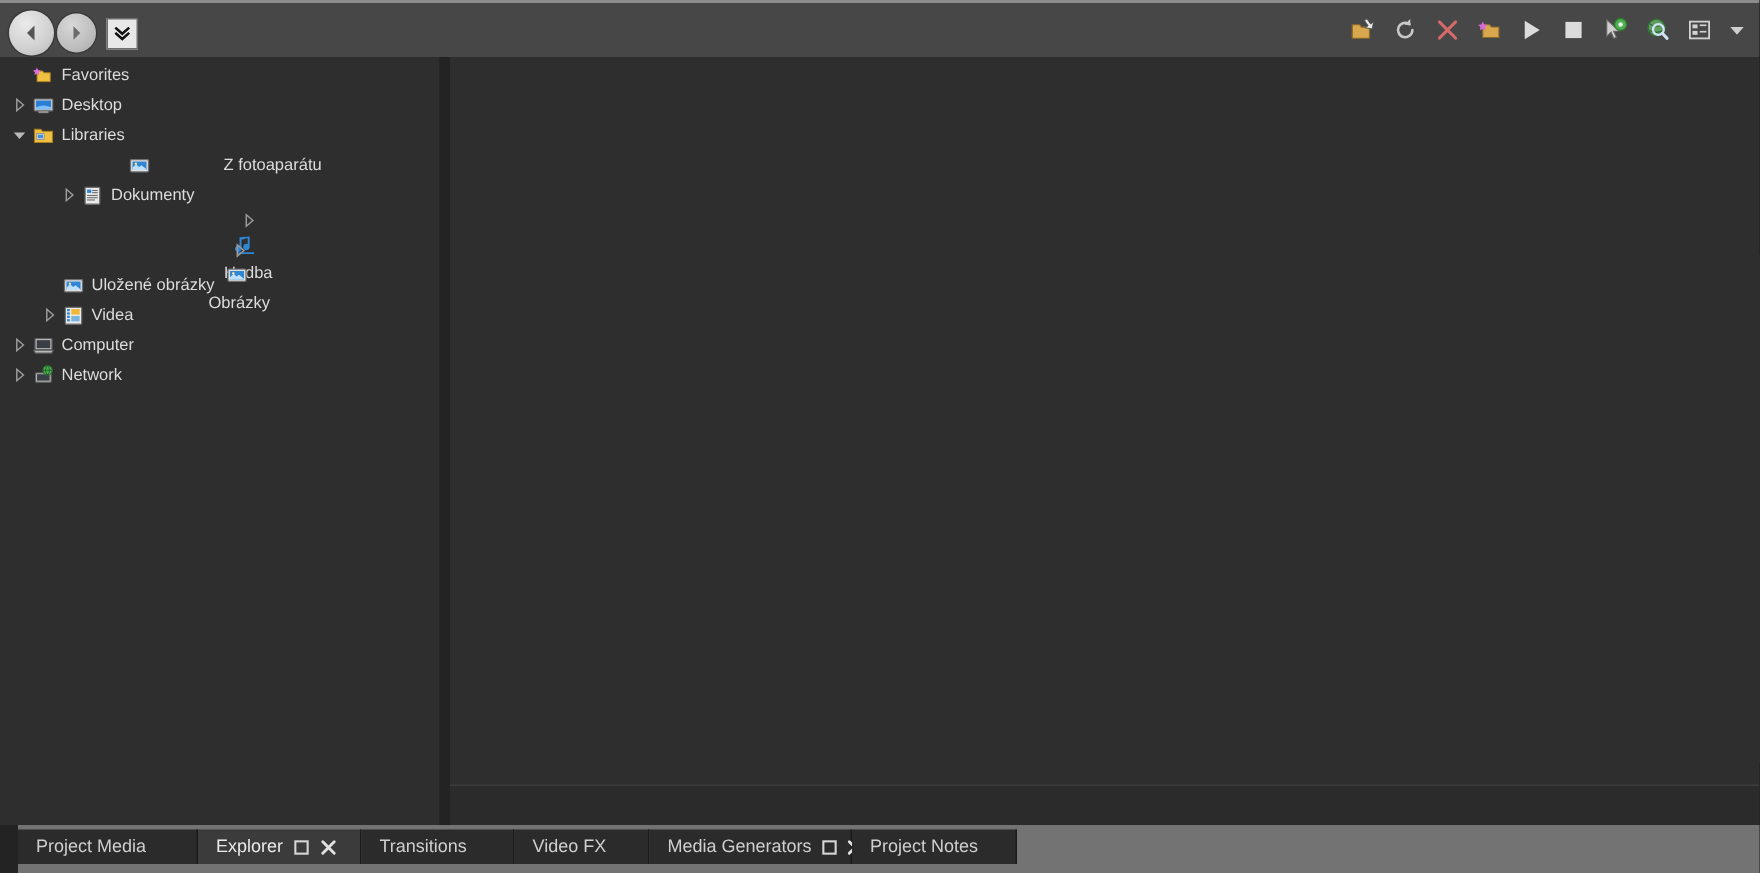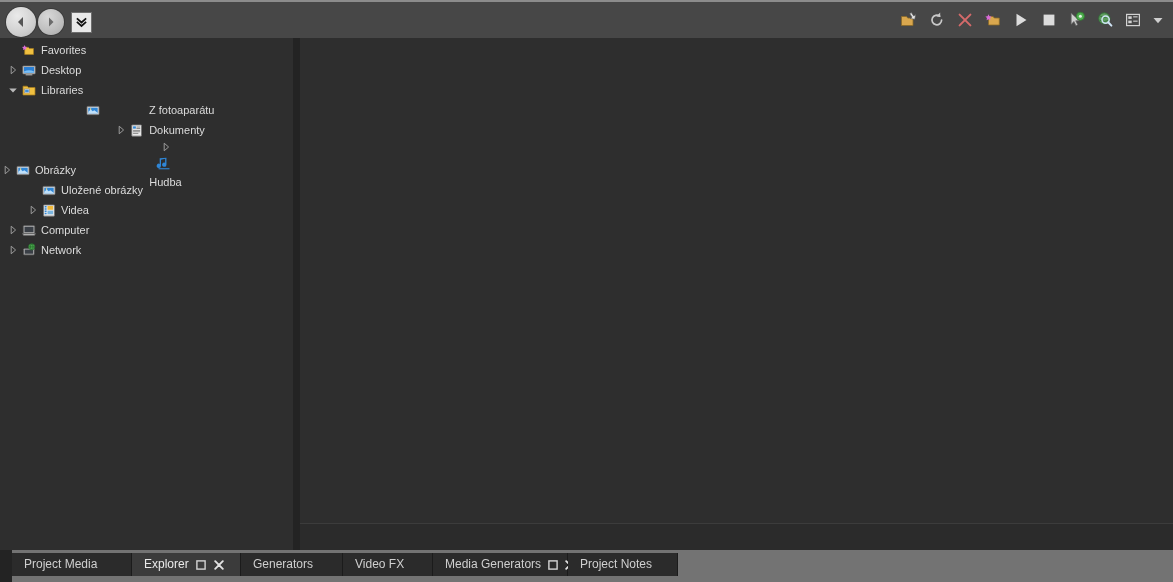--- a/index.html
+++ b/index.html
@@ -369,21 +369,21 @@
             <span class="ico">
               <svg width="16" height="15" viewBox="0 0 16 16" aria-hidden="true">
                 <rect x="1.6" y="3.6" width="12.8" height="8.8" rx="0.8" fill="#e0e0e0" stroke="#6f6f6f" stroke-width="0.9"></rect>
                 <rect x="3.0" y="5.0" width="10.0" height="6.0" fill="#2f86d6"></rect>
                 <path d="M3.0 9.4 l2.6 -2.4 l2.1 1.9 l1.7 -1.3 l3.6 2.8 v0.6 h-10 z" fill="#bfe0fa"></path>
                 <circle cx="5.4" cy="6.5" r="0.85" fill="#ffe08a"></circle>
               </svg>
             </span>
             <span class="tree-label">Z fotoaparátu</span>
           </div>
-          <div class="tree-row" style="padding-left: 26px; justify-content: center;">
+          <div class="tree-row" style="padding-left: 39px;">
             <span class="expander">
               <svg width="10" height="10" viewBox="0 0 10 10">
                 <path d="M3.2 1.2 L7.6 5 L3.2 8.8 Z" fill="none" stroke="#9a9a9a" stroke-width="1"></path>
               </svg>
             </span>
             <span class="ico">
               <svg width="16" height="15" viewBox="0 0 16 16" aria-hidden="true">
                 <rect x="2.4" y="2.0" width="10.4" height="12.0" rx="0.6" fill="#eaeaea" stroke="#6f6f6f" stroke-width="0.9"></rect>
                 <rect x="3.8" y="3.6" width="3.0" height="2.4" fill="#2f86d6"></rect>
                 <rect x="7.4" y="3.9" width="4.0" height="0.8" fill="#6f6f6f"></rect>
@@ -402,21 +402,21 @@
               </svg>
             </span>
             <span class="ico">
               <svg width="16" height="15" viewBox="0 0 16 16" aria-hidden="true">
                 <path d="M10.6 1.8 v7.4 a2.3 2.3 0 1 1 -1.4 -2.1 v-4.2 l-4.4 1.2 v6.4 a2.3 2.3 0 1 1 -1.4 -2.1 v-6.1 z" fill="#2f86d6"></path>
                 <path d="M2.2 13.6 h11.6" stroke="#2f86d6" stroke-width="1.2"></path>
               </svg>
             </span>
             <span class="tree-label">Hudba</span>
           </div>
-          <div class="tree-row" style="">
+          <div class="tree-row" style="padding-left: 26px; flex-direction: column;">
             <span class="expander">
               <svg width="10" height="10" viewBox="0 0 10 10">
                 <path d="M3.2 1.2 L7.6 5 L3.2 8.8 Z" fill="none" stroke="#9a9a9a" stroke-width="1"></path>
               </svg>
             </span>
             <span class="ico">
               <svg width="16" height="15" viewBox="0 0 16 16" aria-hidden="true">
                 <rect x="1.6" y="3.6" width="12.8" height="8.8" rx="0.8" fill="#e0e0e0" stroke="#6f6f6f" stroke-width="0.9"></rect>
                 <rect x="3.0" y="5.0" width="10.0" height="6.0" fill="#2f86d6"></rect>
                 <path d="M3.0 9.4 l2.6 -2.4 l2.1 1.9 l1.7 -1.3 l3.6 2.8 v0.6 h-10 z" fill="#bfe0fa"></path>
@@ -512,21 +512,21 @@
               <rect x="0.9" y="0.9" width="8.2" height="8.2" fill="none" stroke="#d6d6d6" stroke-width="1.4"></rect>
             </svg>
           </span>
           <span class="tab-close">
             <svg width="10" height="10" viewBox="0 0 10 10">
               <path d="M1.2 1.2 L8.8 8.8 M8.8 1.2 L1.2 8.8" stroke="#e2e2e2" stroke-width="1.9" stroke-linecap="round"></path>
             </svg>
           </span>
         </div>
         <div class="tab" style="width: 102px;">
-          <span class="tab-label">Generators</span>
+          <span class="tab-label">Transitions</span>
         </div>
         <div class="tab" style="width: 90px;">
           <span class="tab-label">Video FX</span>
         </div>
         <div class="tab" style="width: 135px;">
           <span class="tab-label">Media Generators</span>
           <span class="tab-float">
             <svg width="10" height="10" viewBox="0 0 10 10">
               <rect x="0.9" y="0.9" width="8.2" height="8.2" fill="none" stroke="#d6d6d6" stroke-width="1.4"></rect>
             </svg>

